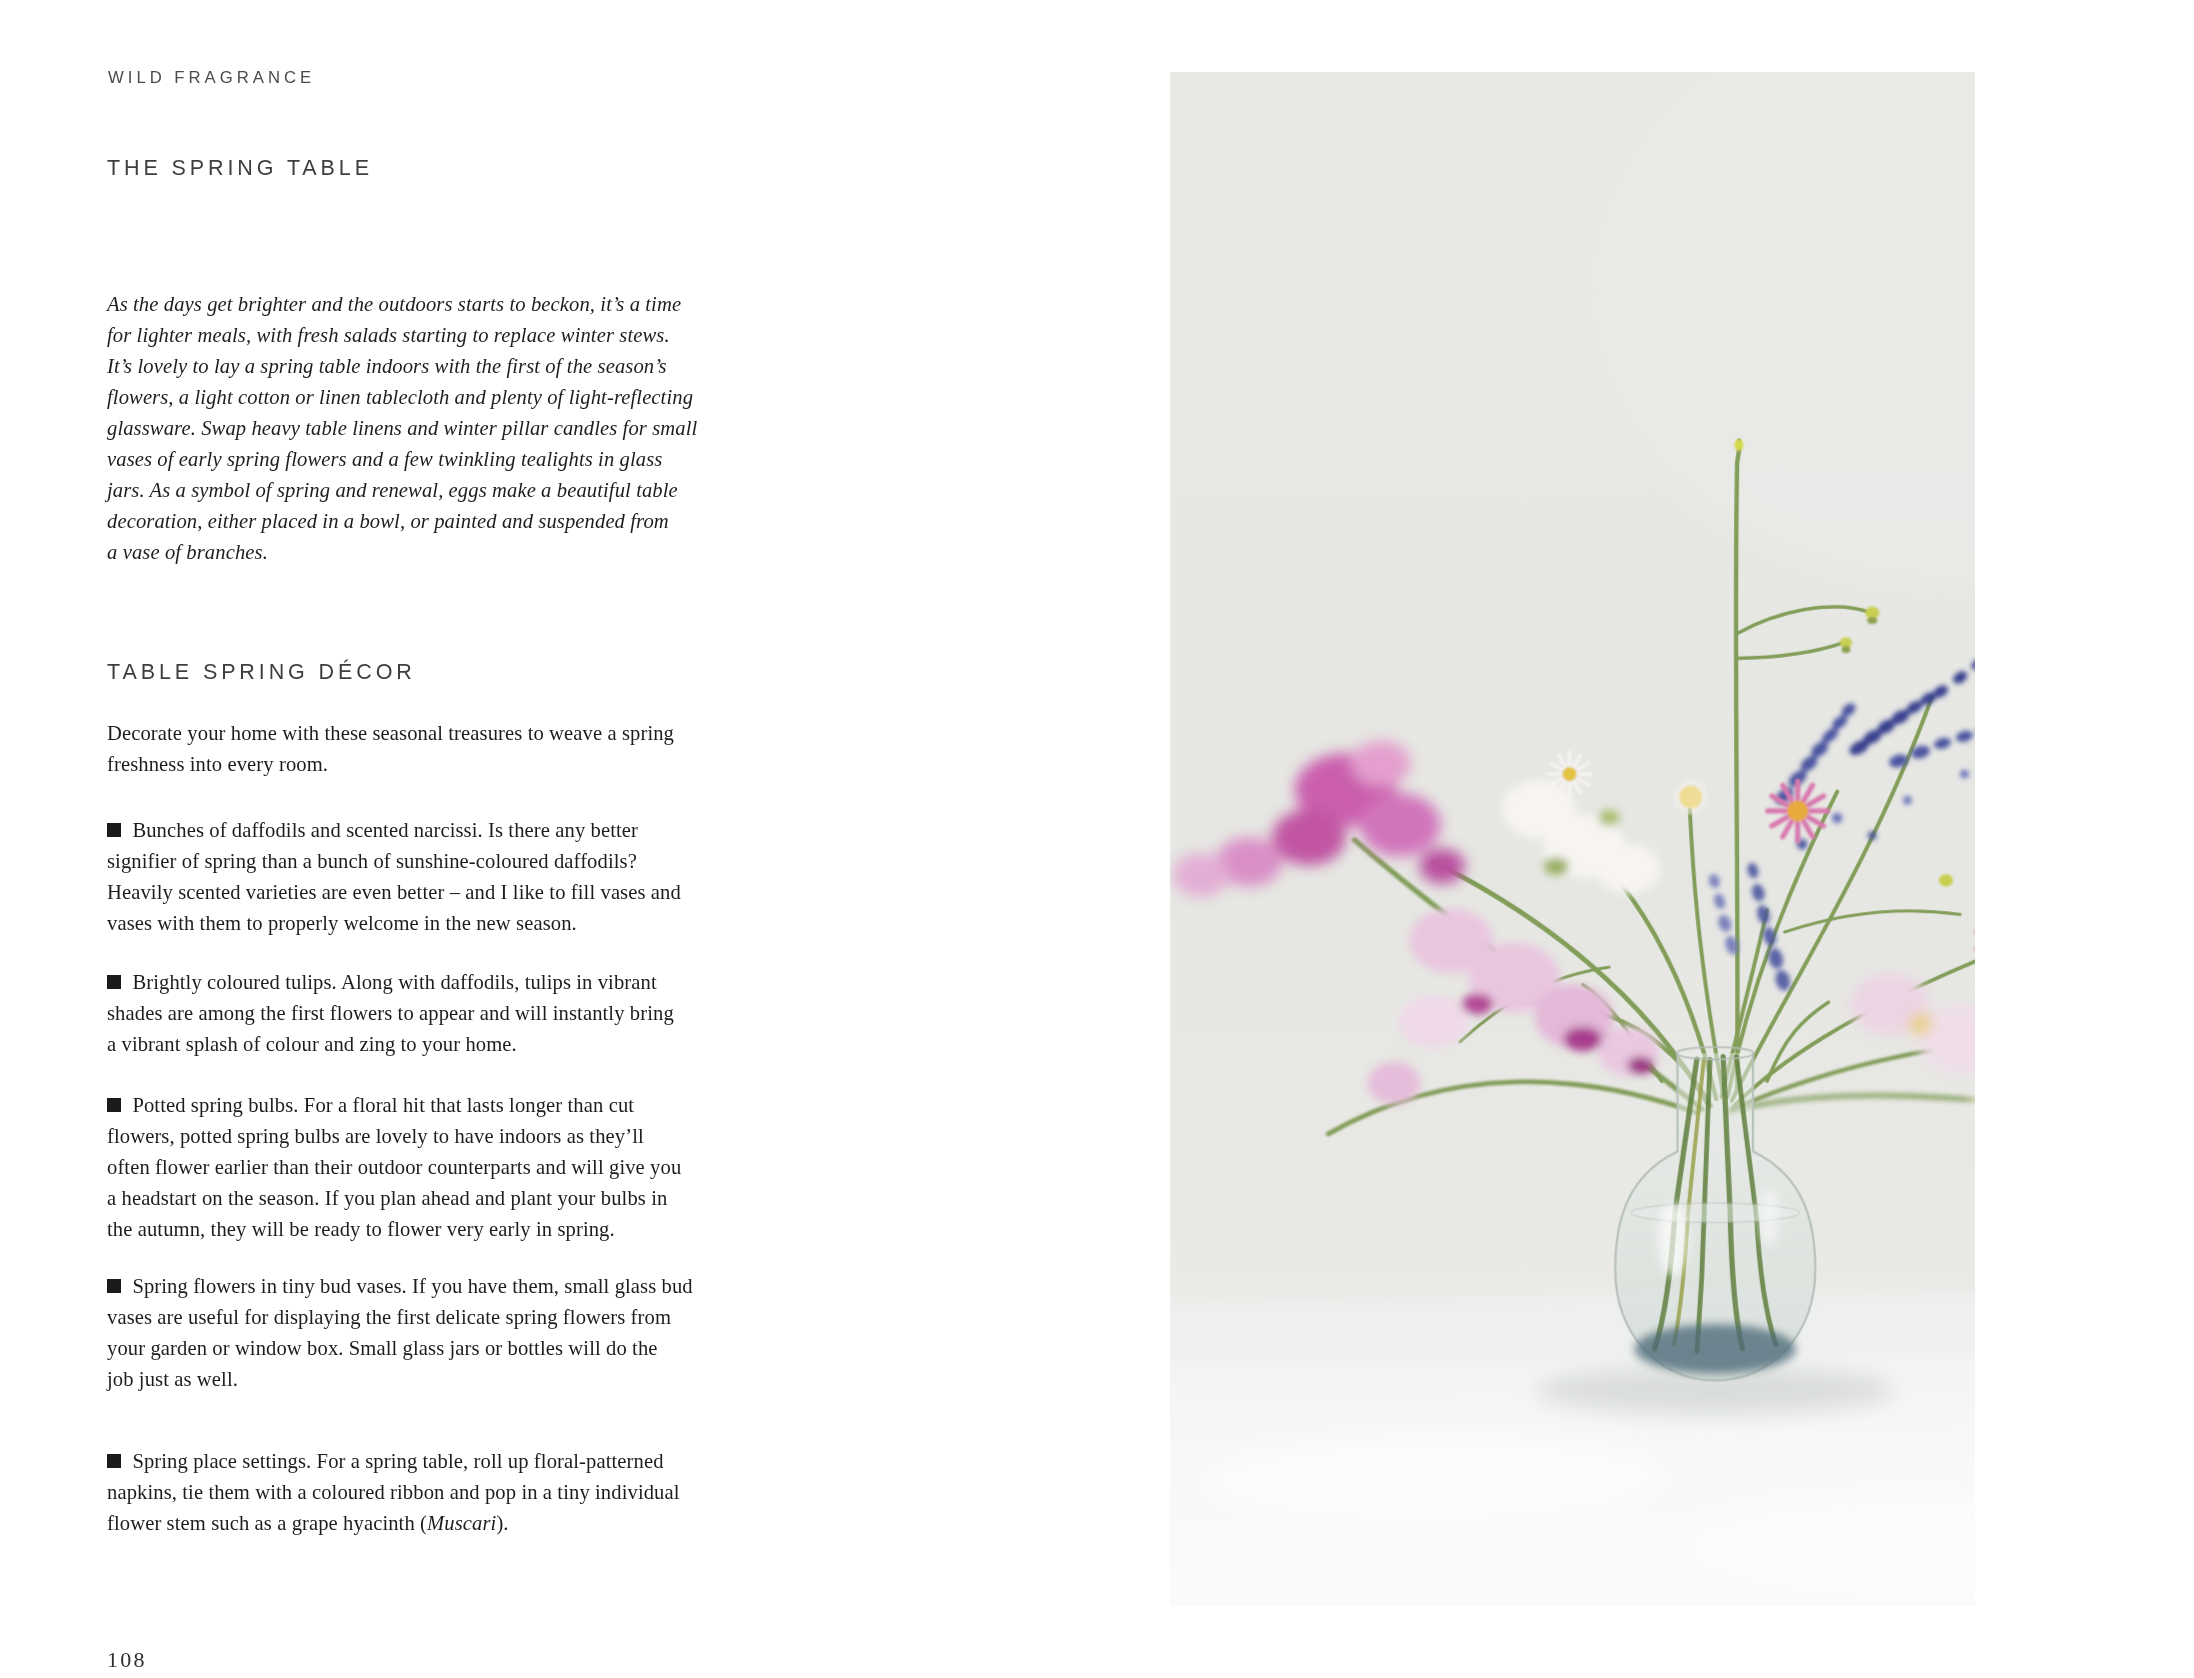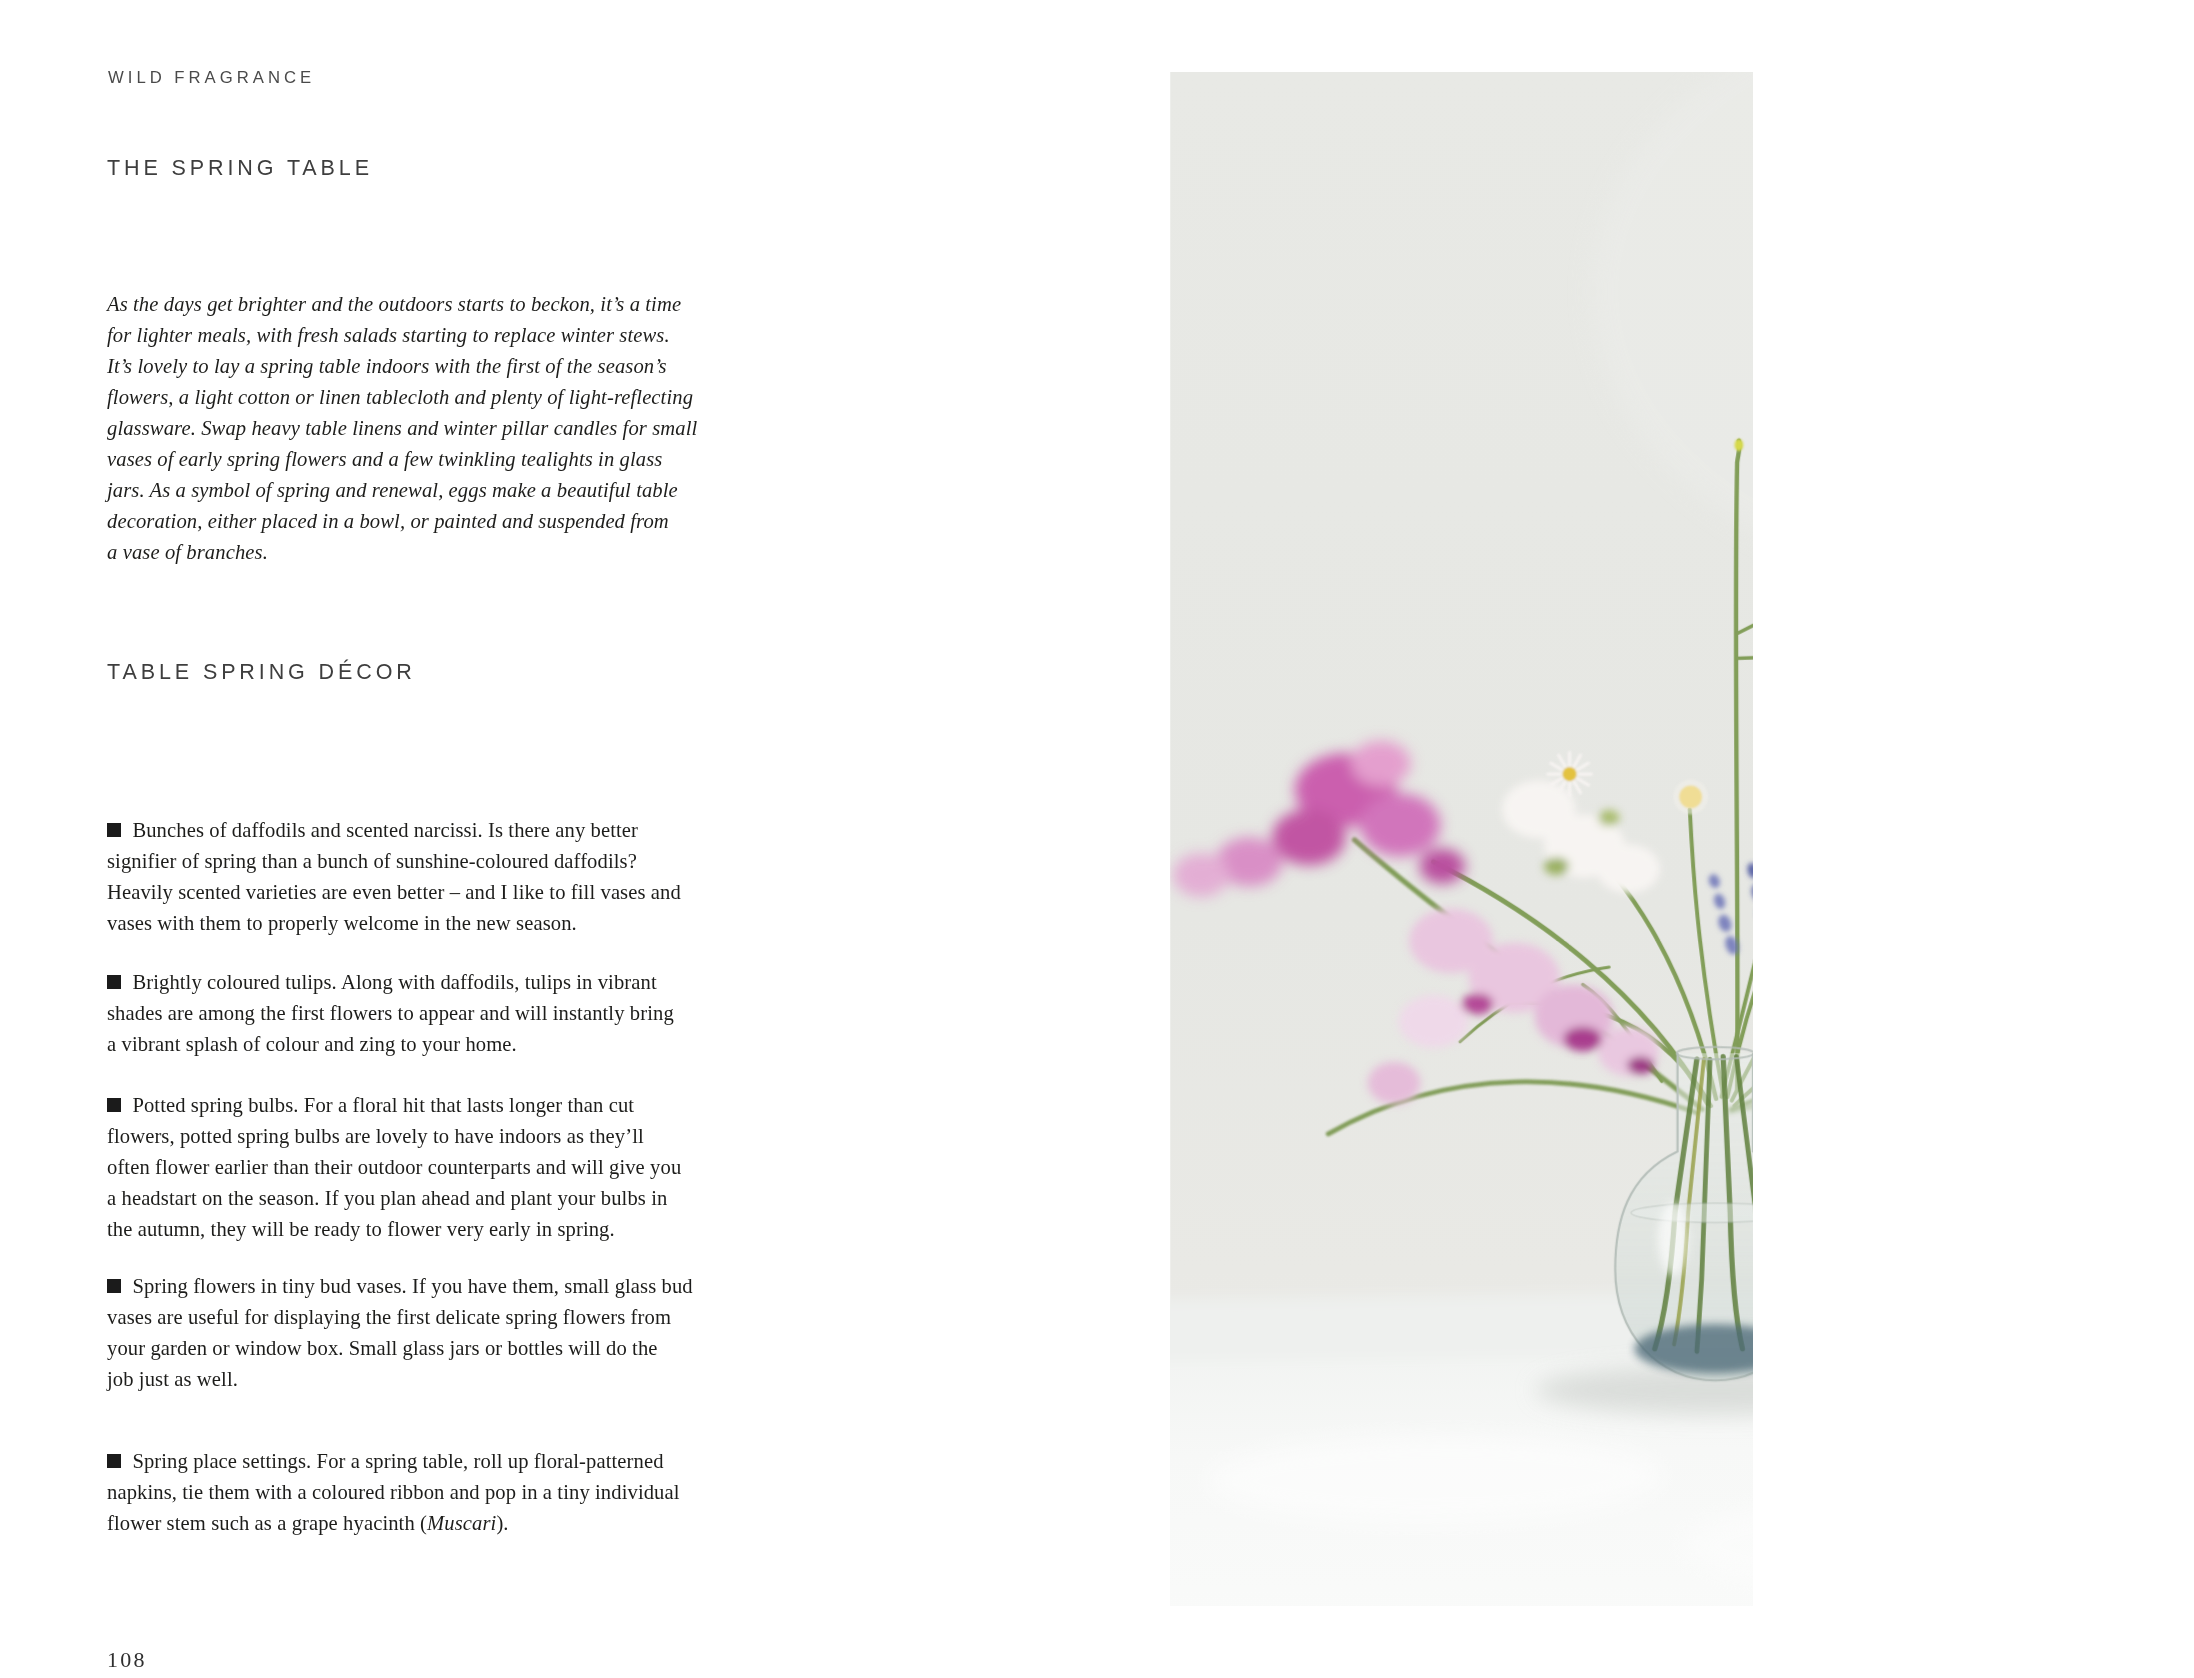--- a/index.html
+++ b/index.html
@@ -1,16 +1,16 @@
 <!DOCTYPE html>
 <html style="--page-bg: #ffffff; --text-color: #1d1d1b; --heading-color: #3e3e3e; --muted-heading-color: #4a4a4a; --marker-color: #1b1b1b; --photo-bg: #e8e9e5; --tablecloth: #f7f8f6; --stem-green: #7d9a52; --stem-dark-green: #5f7f3d; --flower-magenta: #cb5fae; --flower-pale-pink: #e9c6df; --flower-keel: #a93d8e; --flower-white: #f7f4f2; --flower-violet: #4c55a0; --flower-violet-dark: #39418e; --flower-violet-light: #6b74b8; --daisy-center: #e8a93c; --daisy-petal-pink: #d879ae; --daisy-petal-pale: #e8a8c8; --bud-yellow-green: #c6cf4e; --vase-glass: #dde3df; --vase-base-teal: #4e6a78;font-size:14px"><head>
 <meta charset="utf-8">
 <style>
   html,body{margin:0;padding:0;background:#ffffff;}
-  .page{position:relative;width:1753px;height:1678px;background:var(--page-bg,#fff);overflow:hidden;
+  .page{position:relative;width:1975px;height:1678px;background:var(--page-bg,#fff);overflow:hidden;
         font-family:"Liberation Serif", serif;}
   .running-header{position:absolute;left:108px;top:68px;
         font-family:"Liberation Sans",sans-serif;font-size:16.7px;font-weight:400;
         letter-spacing:4px;color:var(--muted-heading-color,#4a4a4a);}
   .section-heading{position:absolute;left:107px;margin:0;
         font-family:"Liberation Sans",sans-serif;font-size:21.5px;font-weight:400;
         letter-spacing:3.9px;color:var(--heading-color,#3e3e3e);}
   #h-spring-table{top:156px;}
   #h-wild-decor{top:660px;}
   .body-text{position:absolute;left:107px;width:878px;margin:0;
@@ -58,20 +58,22 @@
 for lighter meals, with fresh salads starting to replace winter stews.
 It’s lovely to lay a spring table indoors with the first of the season’s
 flowers, a light cotton or linen tablecloth and plenty of light-reflecting
 glassware. Swap heavy table linens and winter pillar candles for small
 vases of early spring flowers and a few twinkling tealights in glass
 jars. As a symbol of spring and renewal, eggs make a beautiful table
 decoration, either placed in a bowl, or painted and suspended from
 a vase of branches.</p>
 
   <h2 class="section-heading" id="h-wild-decor">TABLE SPRING DÉCOR</h2>
+  <p class="body-text" id="p-decor-intro">Decorate your home with these seasonal treasures to weave a spring
+freshness into every room.</p>
 
   <p class="bullet" id="bullet-1"><span class="marker"></span><span class="btext">Bunches of daffodils and scented narcissi. Is there any better
 signifier of spring than a bunch of sunshine-coloured daffodils?
 Heavily scented varieties are even better – and I like to fill vases and
 vases with them to properly welcome in the new season.</span></p>
   <p class="bullet" id="bullet-2"><span class="marker"></span><span class="btext">Brightly coloured tulips. Along with daffodils, tulips in vibrant
 shades are among the first flowers to appear and will instantly bring
 a vibrant splash of colour and zing to your home.</span></p>
   <p class="bullet" id="bullet-3"><span class="marker"></span><span class="btext">Potted spring bulbs. For a floral hit that lasts longer than cut
 flowers, potted spring bulbs are lovely to have indoors as they’ll

